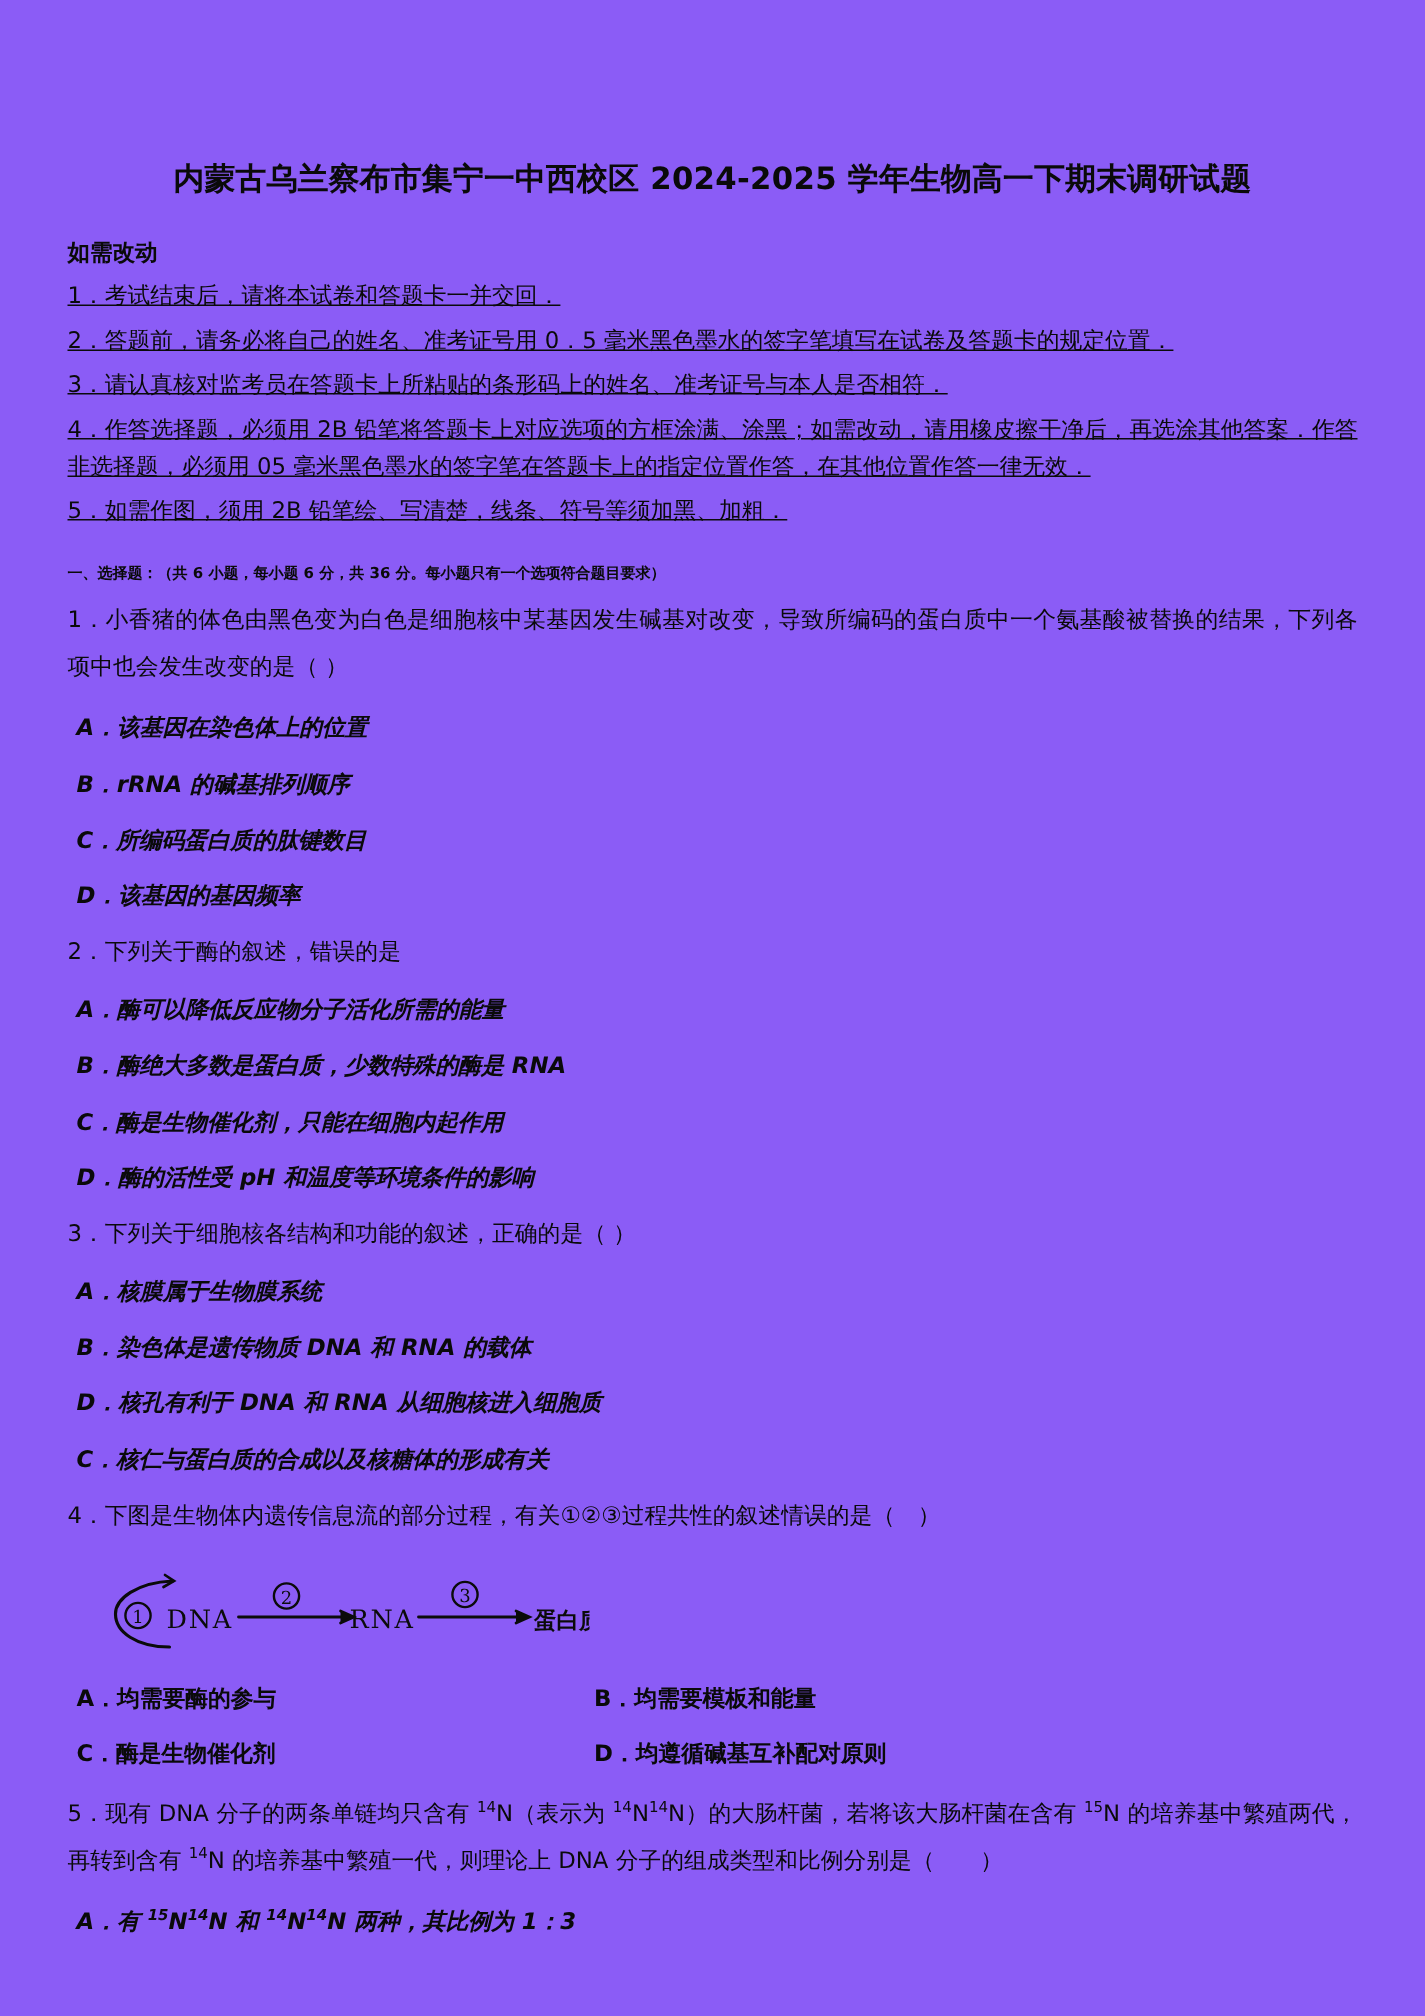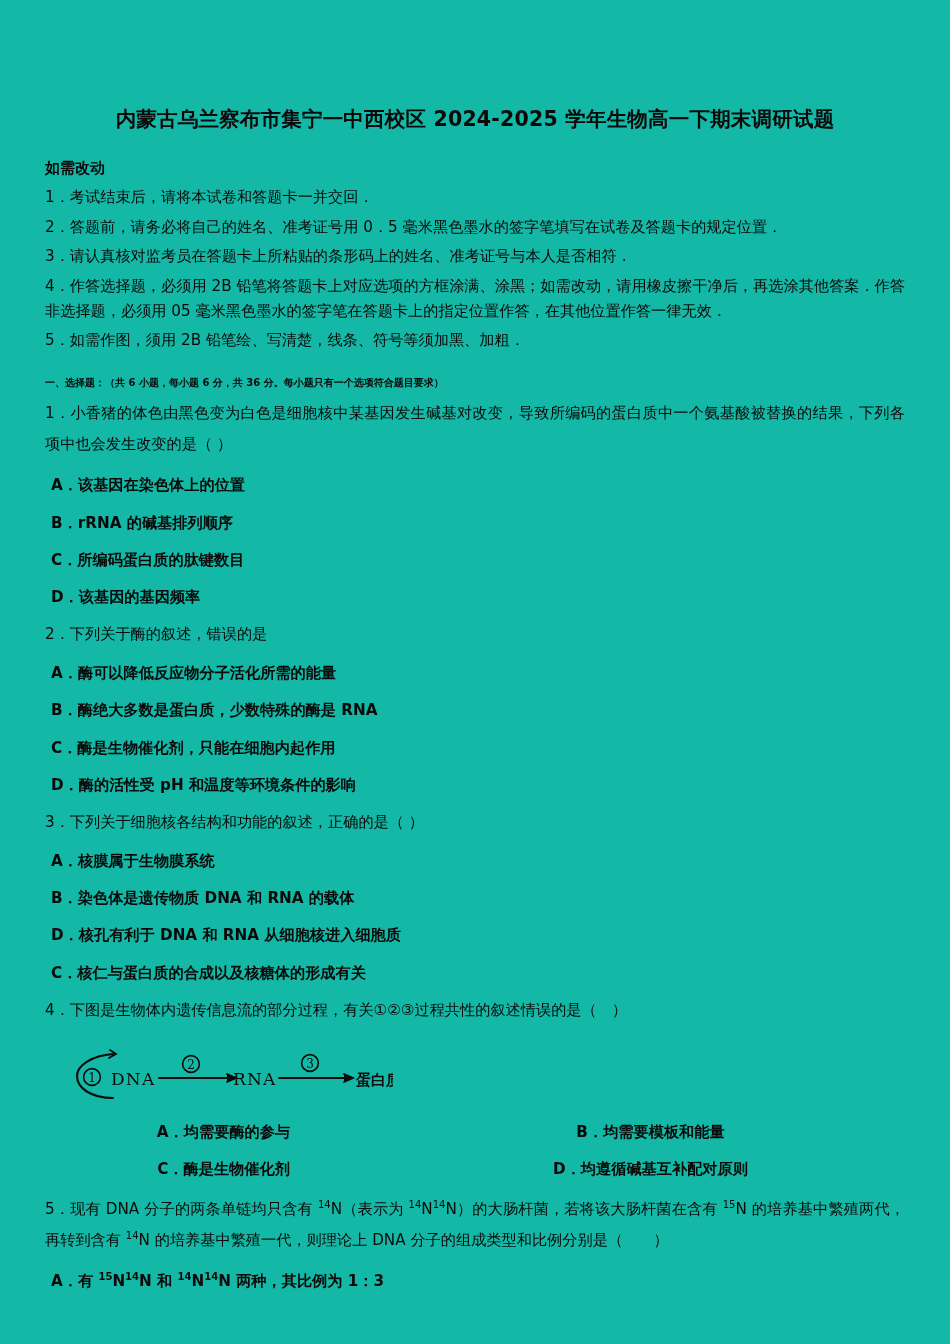--- a/index.html
+++ b/index.html
@@ -4,21 +4,21 @@
 <style>
   html, body {
     margin: 0;
     padding: 0;
     background: #ffffff;
   }
   .page {
     position: relative;
     width: 950px;
     height: 1344px;
-    background: #14b8a6;
+    background: #8b5cf6;
     margin: 0 auto;
     overflow: hidden;
     font-family: "DejaVu Sans", "Liberation Sans", sans-serif;
     color: #0a0a0a;
   }
   .content {
     position: absolute;
     left: 45px;
     top: 106px;
     width: 860px;
@@ -36,20 +36,21 @@
     font-size: 15px;
     font-weight: bold;
     line-height: 1.5;
     margin: 0 0 6px 0;
   }
   .notice-line {
     font-size: 15.2px;
     line-height: 1.62;
     margin: 0 0 5px 0;
     text-align: justify;
+    text-decoration: underline;
   }
   .section-head {
     font-size: 10px;
     font-weight: bold;
     line-height: 1.6;
     margin: 22px 0 7px 0;
   }
   .q-stem {
     font-size: 15.2px;
     font-weight: normal;
@@ -59,35 +60,35 @@
   }
   .q-stem.loose {
     line-height: 2.05;
   }
   .opt {
     font-size: 15.2px;
     font-weight: bold;
     line-height: 1.6;
     margin: 0 0 13px 0;
     padding-left: 6px;
+    font-style: italic;
   }
   .opt .mark {
     display: inline-block;
     min-width: 26px;
   }
   .opt-row {
     display: flex;
     margin: 0 0 13px 0;
     padding-left: 6px;
   }
   .opt-row .col {
     font-size: 15.2px;
     font-weight: bold;
     line-height: 1.6;
-    text-align: center;
   }
   .opt-row .col.left {
     width: 345px;
     flex: 0 0 345px;
   }
   .opt-row .col.right {
     flex: 1 1 auto;
   }
   .spacer-sm { height: 9px; }
 

